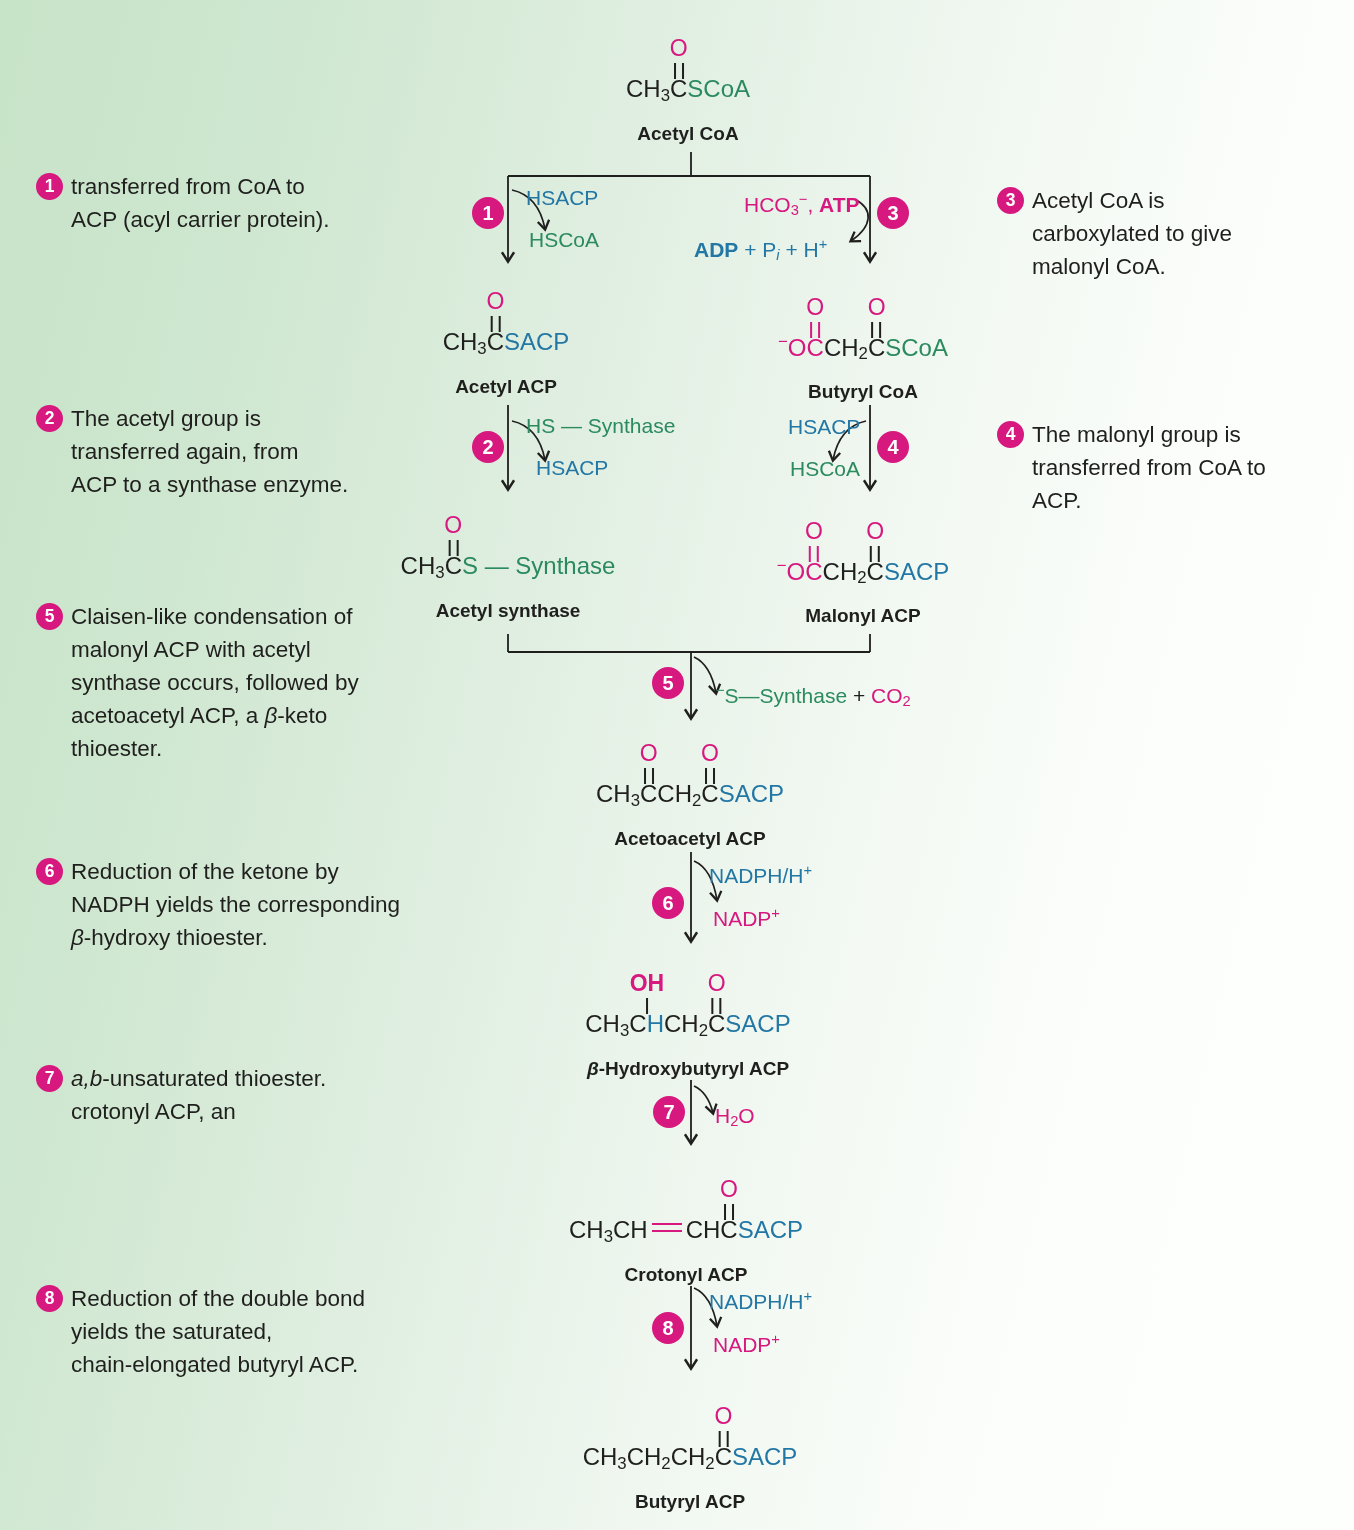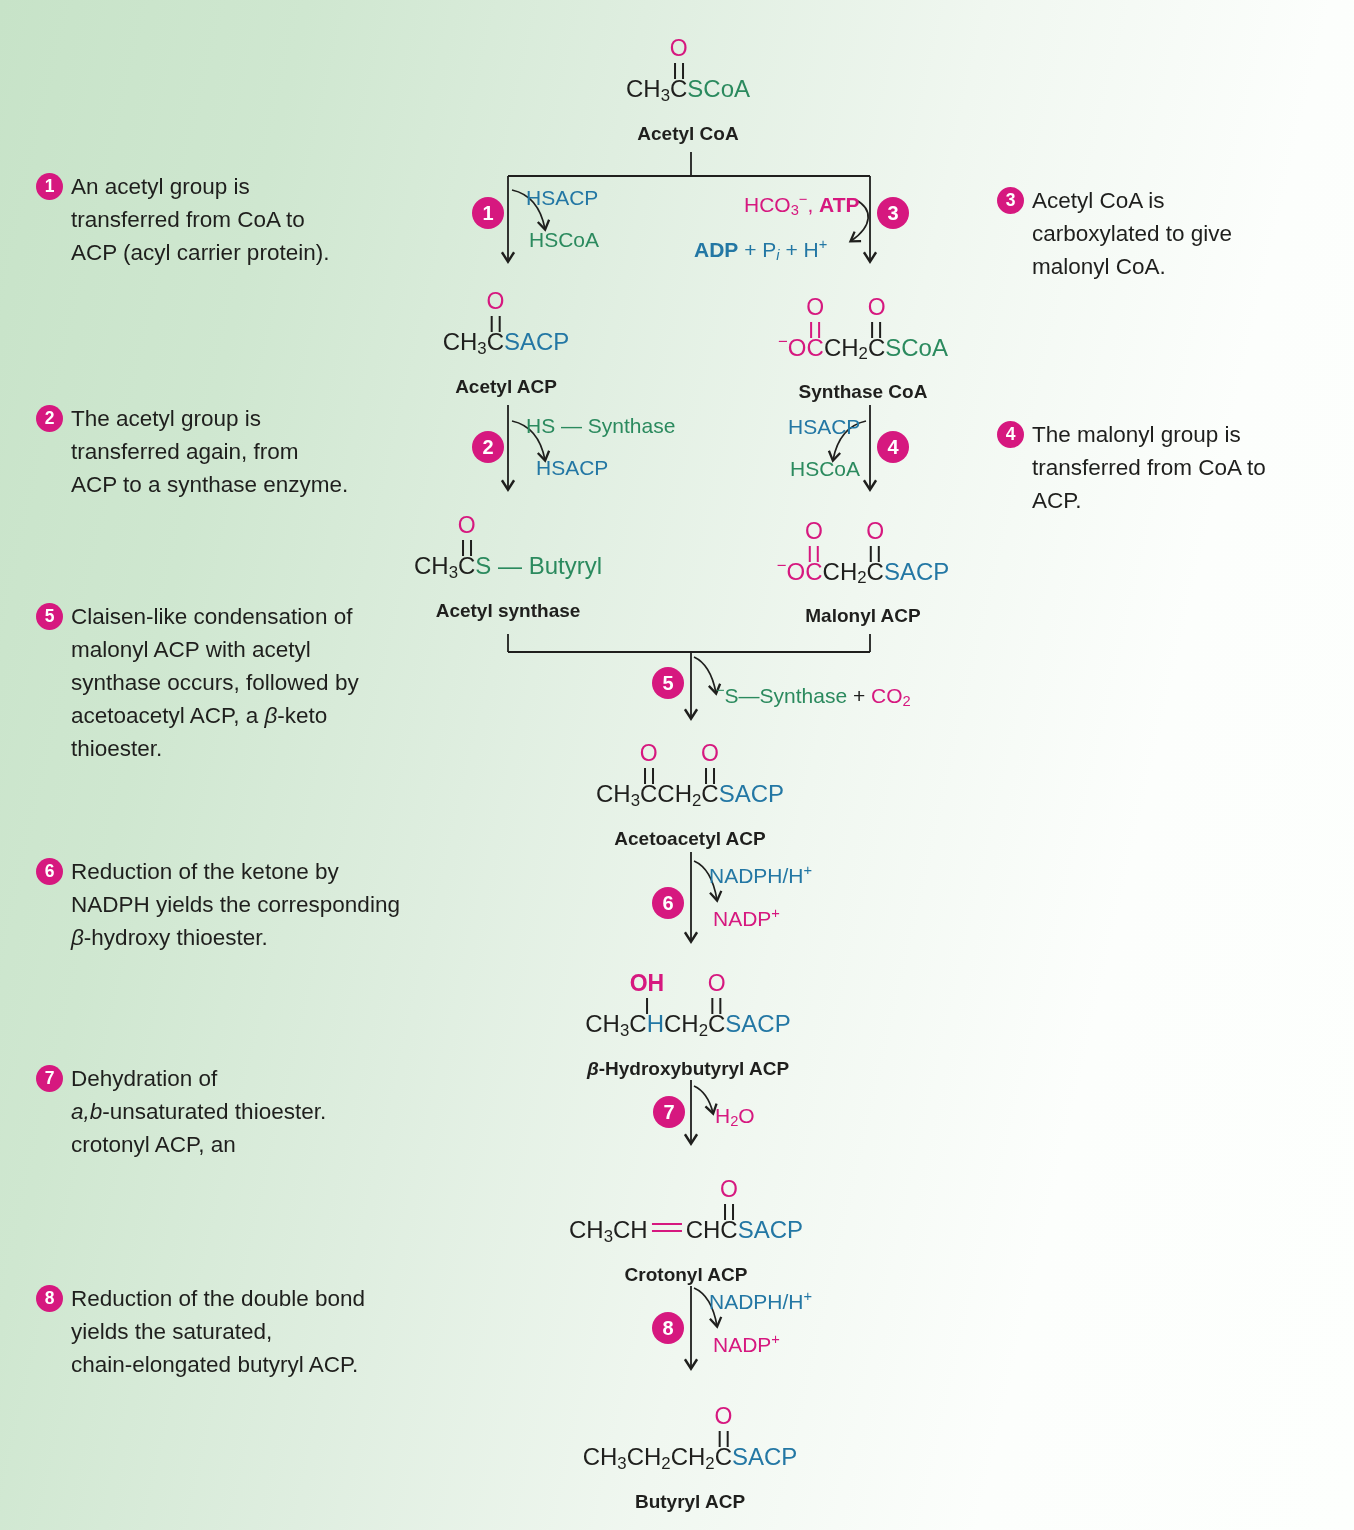--- a/index.html
+++ b/index.html
@@ -77,21 +77,20 @@
       <path d="M694,861 C708,867 714,882 717,900" marker-end="url(#ah)"></path>
       <path d="M694,1086 C705,1091 710,1101 713,1113" marker-end="url(#ah)"></path>
       <path d="M694,1288 C708,1294 714,1309 717,1326" marker-end="url(#ah)"></path>
     </g>
   </svg>
 
   <div id="annotations">
       <div class="ann" style="left: 36px; top: 170px;">
         <div class="badge">1</div>
         <div class="lines">
-          <div class="line"><span>An acetyl group is</span></div>
           <div class="line"><span>transferred from CoA to</span></div>
           <div class="line"><span>ACP (acyl carrier protein).</span></div>
         </div>
       </div>
       <div class="ann" style="left: 36px; top: 402px;">
         <div class="badge">2</div>
         <div class="lines">
           <div class="line"><span>The acetyl group is</span></div>
           <div class="line"><span>transferred again, from</span></div>
           <div class="line"><span>ACP to a synthase enzyme.</span></div>
@@ -127,21 +126,20 @@
         <div class="badge">6</div>
         <div class="lines">
           <div class="line"><span>Reduction of the ketone by</span></div>
           <div class="line"><span>NADPH yields the corresponding</span></div>
           <div class="line"><span class="i">β</span><span>-hydroxy thioester.</span></div>
         </div>
       </div>
       <div class="ann" style="left: 36px; top: 1062px;">
         <div class="badge">7</div>
         <div class="lines">
-          <div class="line"><span>Dehydration of</span></div>
           <div class="line"><span class="i">a,b</span><span>-unsaturated thioester.</span></div>
           <div class="line"><span>crotonyl ACP, an</span></div>
         </div>
       </div>
       <div class="ann" style="left: 36px; top: 1282px;">
         <div class="badge">8</div>
         <div class="lines">
           <div class="line"><span>Reduction of the double bond</span></div>
           <div class="line"><span>yields the saturated,</span></div>
           <div class="line"><span>chain-elongated butyryl ACP.</span></div>
@@ -166,25 +164,25 @@
       <div class="struct" style="left: 506px; top: 277px;"><div class="formula"><span>CH</span><span class="sb">3</span><span class="cb"><span class="ab">
               <span class="otop" style="color: rgb(214, 24, 127);">O</span>
               <span class="bond-d" style="border-color: rgb(31, 31, 29);"></span>
             </span>C</span><span style="color: rgb(35, 119, 164);">SACP</span></div><div class="clabel"><span>Acetyl ACP</span></div></div>
       <div class="struct" style="left: 863px; top: 277px;"><div class="formula"><span class="sp" style="color: rgb(214, 24, 127);">−</span><span style="color: rgb(214, 24, 127);">O</span><span class="cb" style="color: rgb(214, 24, 127);"><span class="ab">
               <span class="otop" style="color: rgb(214, 24, 127);">O</span>
               <span class="bond-d" style="border-color: rgb(214, 24, 127);"></span>
             </span>C</span><span>CH</span><span class="sb">2</span><span class="cb"><span class="ab">
               <span class="otop" style="color: rgb(214, 24, 127);">O</span>
               <span class="bond-d" style="border-color: rgb(31, 31, 29);"></span>
-            </span>C</span><span style="color: rgb(43, 138, 94);">SCoA</span></div><div class="clabel"><span>Synthase CoA</span></div></div>
+            </span>C</span><span style="color: rgb(43, 138, 94);">SCoA</span></div><div class="clabel"><span>Butyryl CoA</span></div></div>
       <div class="struct" style="left: 508px; top: 501px;"><div class="formula"><span>CH</span><span class="sb">3</span><span class="cb"><span class="ab">
               <span class="otop" style="color: rgb(214, 24, 127);">O</span>
               <span class="bond-d" style="border-color: rgb(31, 31, 29);"></span>
-            </span>C</span><span style="color: rgb(43, 138, 94);">S — Butyryl</span></div><div class="clabel"><span>Acetyl synthase</span></div></div>
+            </span>C</span><span style="color: rgb(43, 138, 94);">S — Synthase</span></div><div class="clabel"><span>Acetyl synthase</span></div></div>
       <div class="struct" style="left: 863px; top: 501px;"><div class="formula"><span class="sp" style="color: rgb(214, 24, 127);">−</span><span style="color: rgb(214, 24, 127);">O</span><span class="cb" style="color: rgb(214, 24, 127);"><span class="ab">
               <span class="otop" style="color: rgb(214, 24, 127);">O</span>
               <span class="bond-d" style="border-color: rgb(214, 24, 127);"></span>
             </span>C</span><span>CH</span><span class="sb">2</span><span class="cb"><span class="ab">
               <span class="otop" style="color: rgb(214, 24, 127);">O</span>
               <span class="bond-d" style="border-color: rgb(31, 31, 29);"></span>
             </span>C</span><span style="color: rgb(35, 119, 164);">SACP</span></div><div class="clabel"><span>Malonyl ACP</span></div></div>
       <div class="struct" style="left: 690px; top: 729px;"><div class="formula"><span>CH</span><span class="sb">3</span><span class="cb"><span class="ab">
               <span class="otop" style="color: rgb(214, 24, 127);">O</span>
               <span class="bond-d" style="border-color: rgb(31, 31, 29);"></span>

